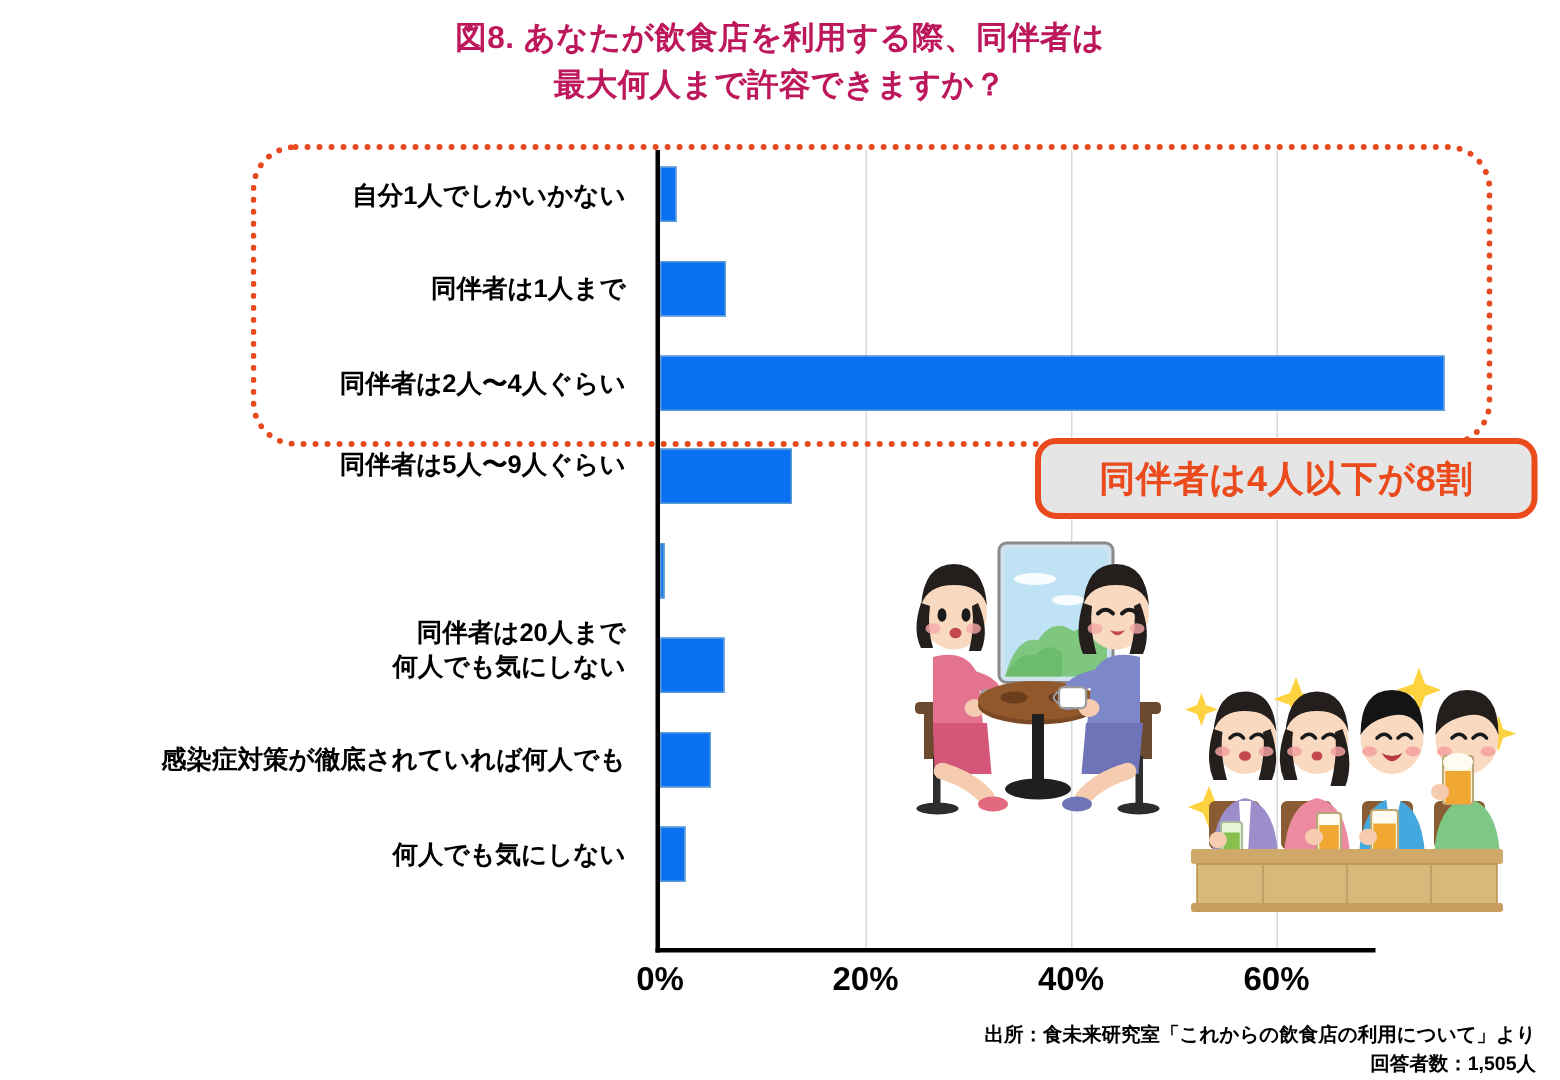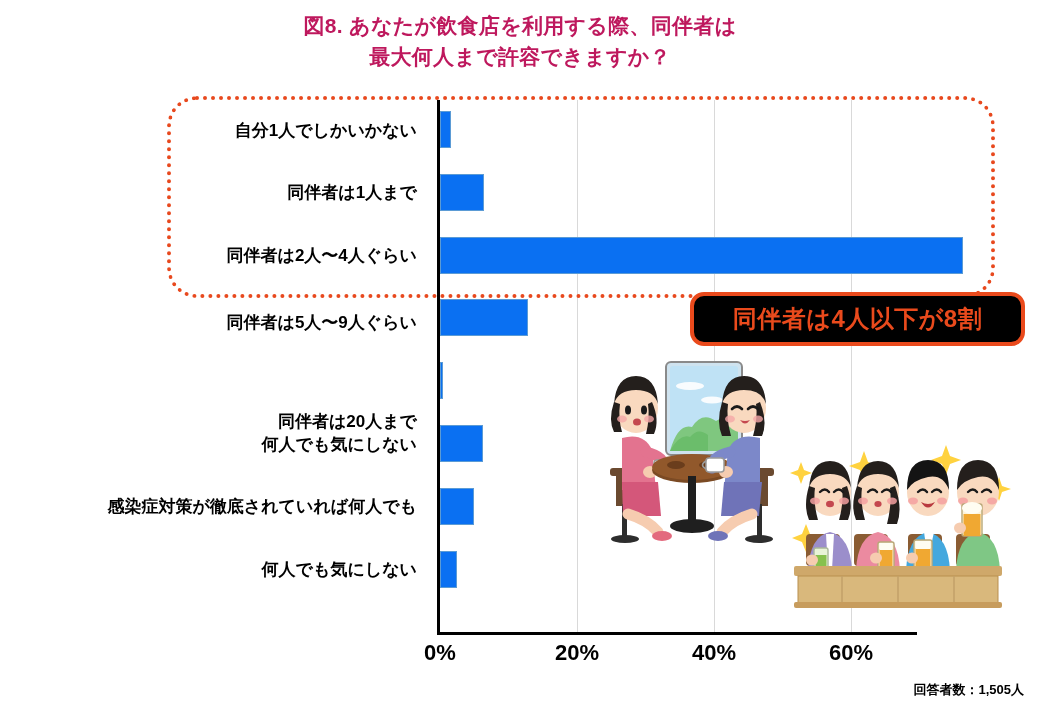--- a/index.html
+++ b/index.html
@@ -129,21 +129,21 @@
 
   
   #callout {
     position: absolute;
     left: 690px;
     top: 292px;
     width: 335px;
     height: 54px;
     border: 4px solid #ea4a1c;
     border-radius: 14px;
-    background: #000000;
+    background: #e5e5e5;
     box-sizing: border-box;
     display: flex;
     align-items: center;
     justify-content: center;
   }
   #callout-text {
     font-size: 24px;
     font-weight: bold;
     color: #ea4a1c;
     letter-spacing: 0.5px;
@@ -186,21 +186,21 @@
 
   <div id="chart-title">
     <span class="tline">図8. あなたが飲食店を利用する際、同伴者は</span>
     <span class="tline">最大何人まで許容できますか？</span>
   </div>
 
   <div id="cat-labels">
       <div class="cat-label" style="top: 118.5px;">自分1人でしかいかない</div>
       <div class="cat-label" style="top: 181.3px;">同伴者は1人まで</div>
       <div class="cat-label" style="top: 244.1px;">同伴者は2人〜4人ぐらい</div>
-      <div class="cat-label" style="top: 311px;">同伴者は5人〜9人ぐらい</div>
+      <div class="cat-label" style="top: 298px;">同伴者は5人〜9人ぐらい</div>
       <div class="cat-label" style="top: 369.7px; margin-top: 40px;">同伴者は20人まで</div>
       <div class="cat-label" style="top: 432.5px;">何人でも気にしない</div>
       <div class="cat-label" style="top: 495.3px;">感染症対策が徹底されていれば何人でも</div>
       <div class="cat-label" style="top: 558.1px;">何人でも気にしない</div>
     </div>
 
   <div id="plot">
       <div class="gridline" style="left: 137px;"></div>
       <div class="gridline" style="left: 274px;"></div>
       <div class="gridline" style="left: 411px;"></div>
@@ -383,16 +383,17 @@
     </svg>
   </div>
 
   <div id="highlight-box"></div>
 
   <div id="callout">
     <span id="callout-text">同伴者は4人以下が8割</span>
   </div>
 
   <div id="footer">
+    <span>出所：食未来研究室「これからの飲食店の利用について」より</span>
     <span>回答者数：1,505人</span>
   </div>
 
 </div>
 
 </body></html>

